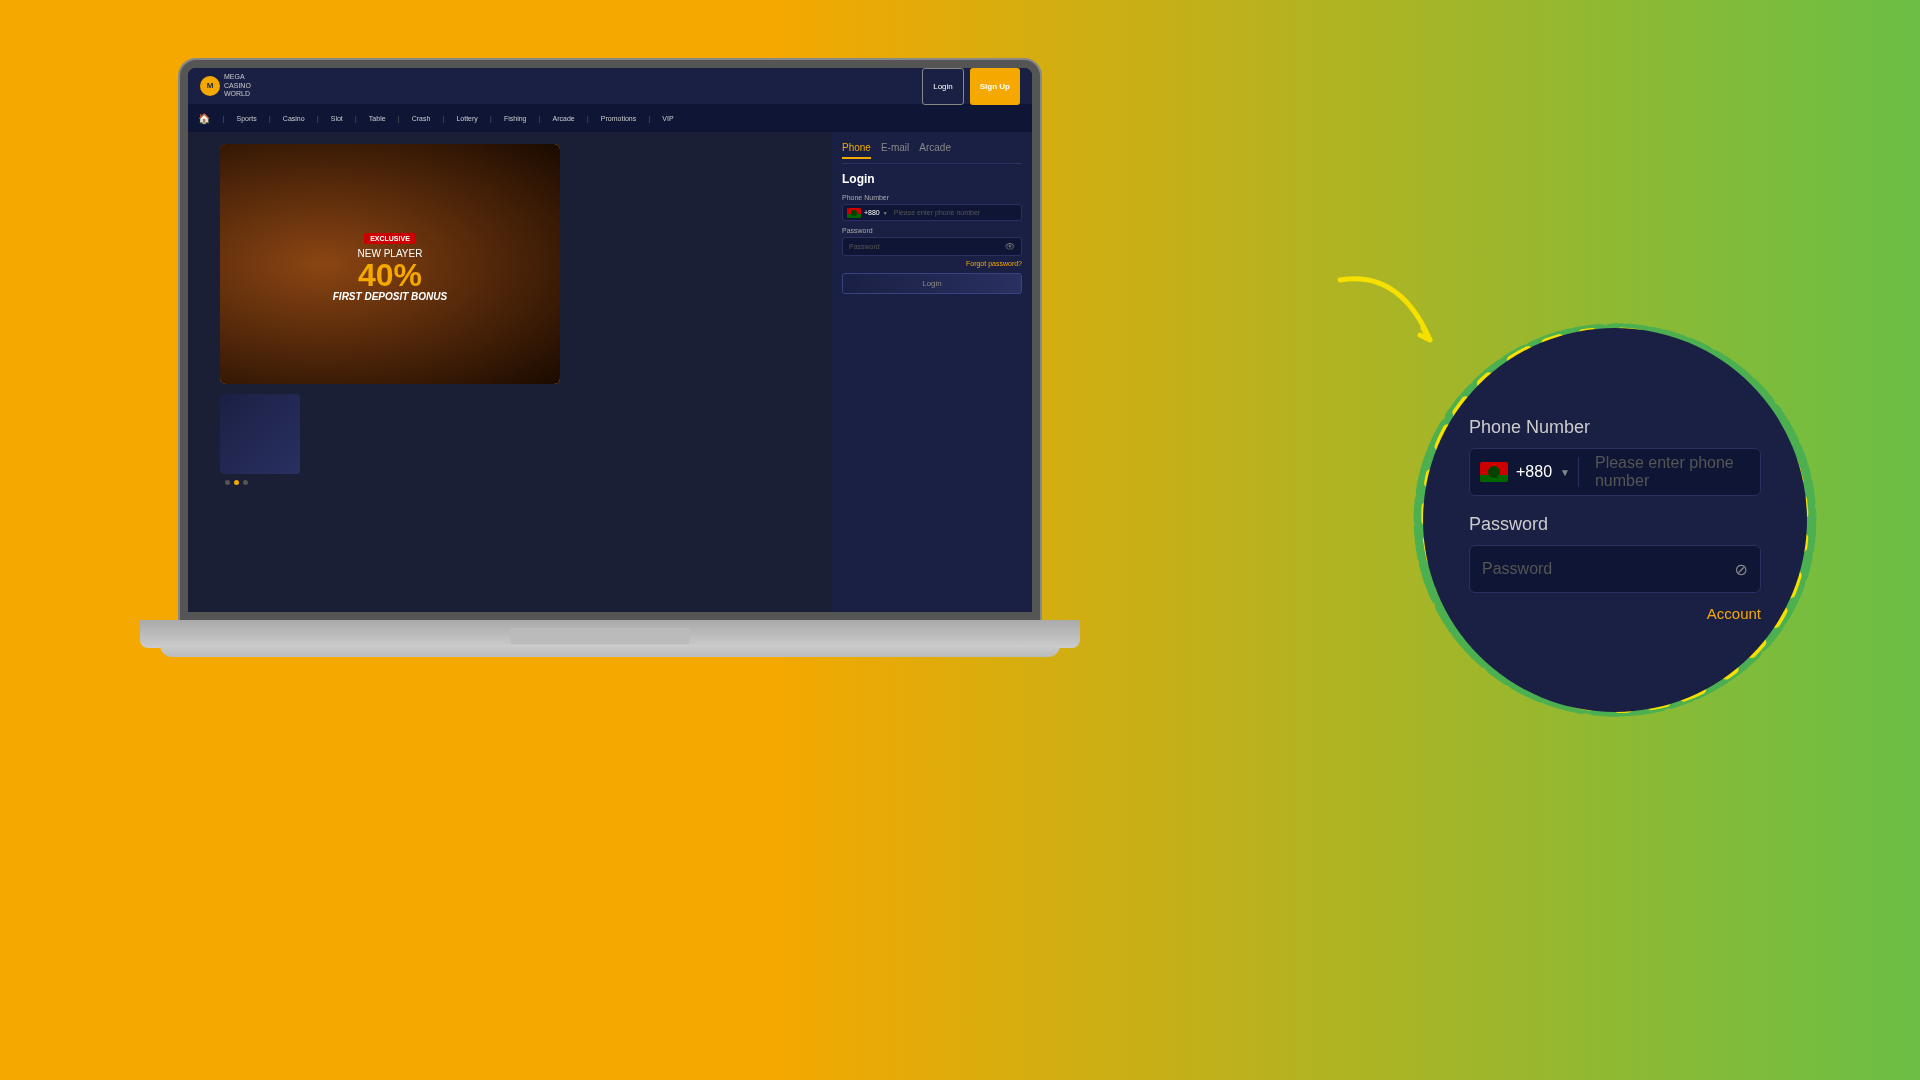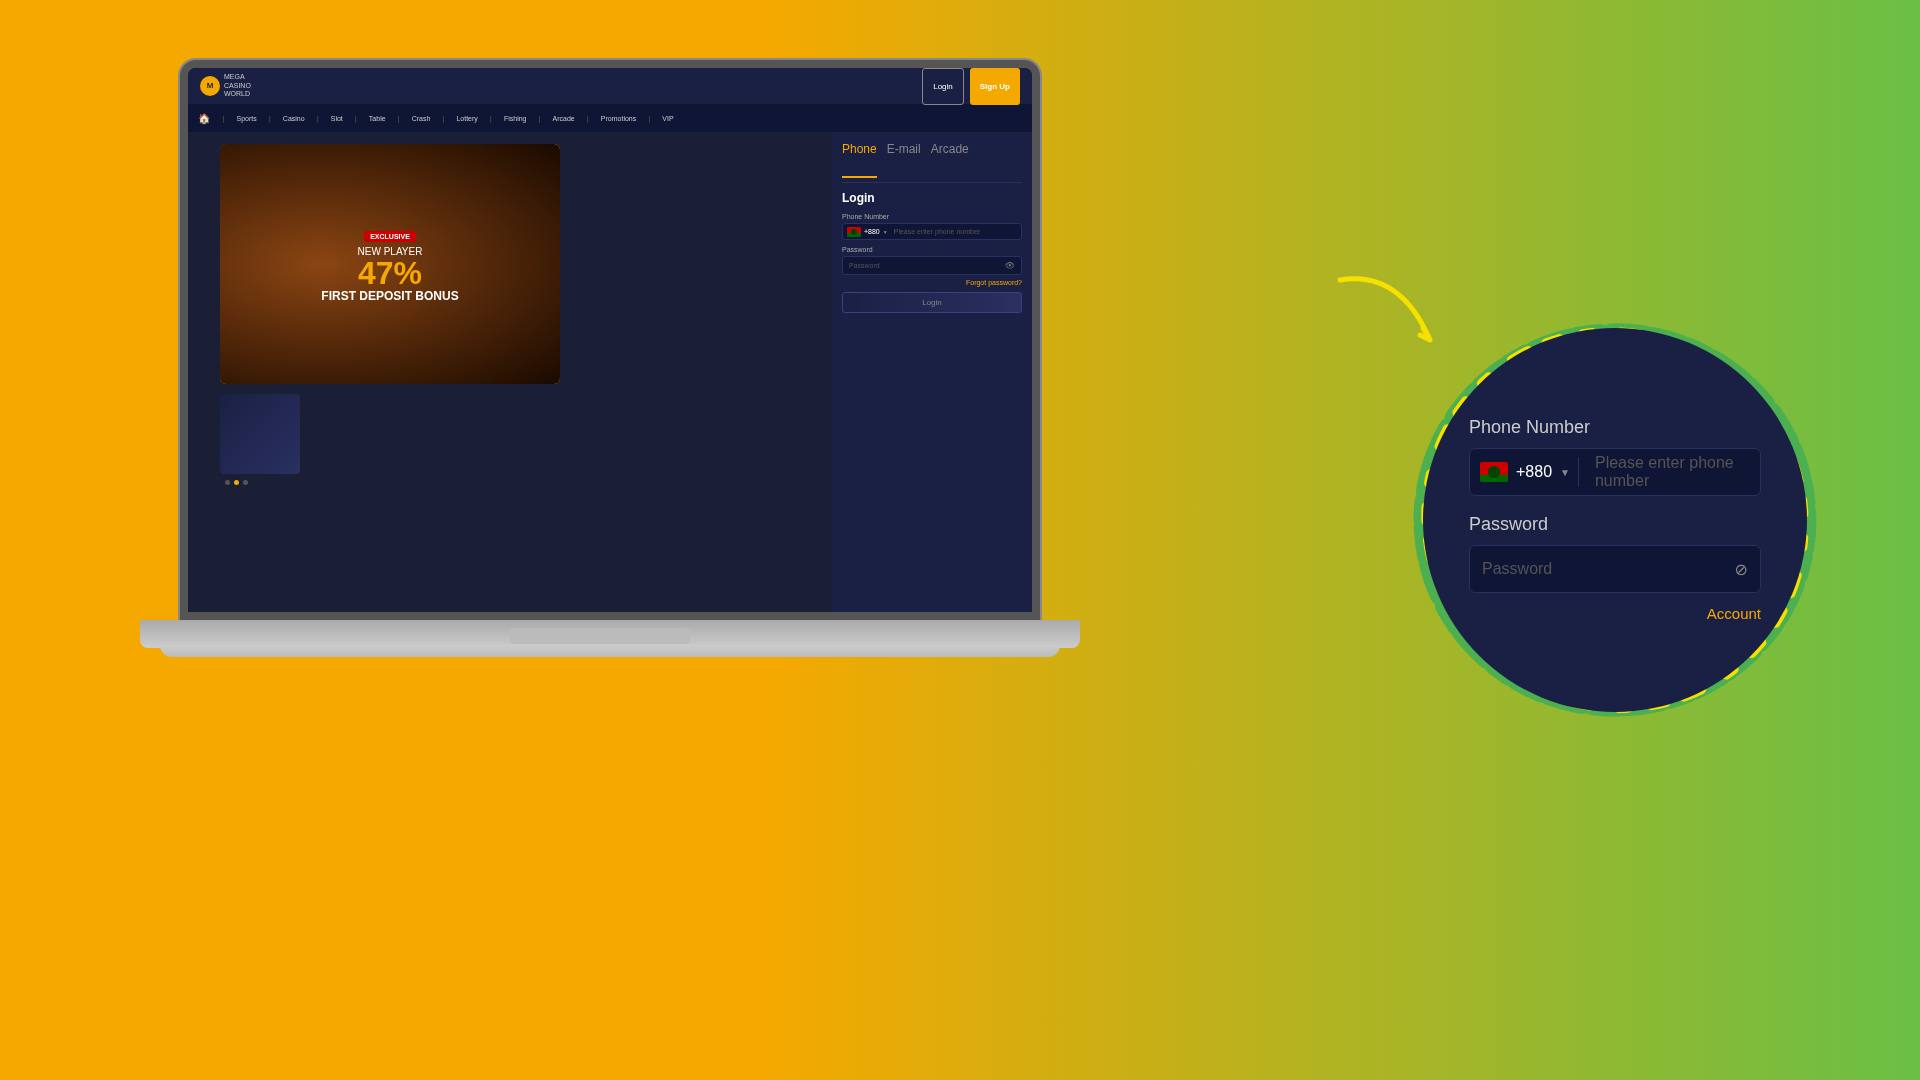--- a/index.html
+++ b/index.html
@@ -235,21 +235,22 @@
 
     .percent-text {
       color: #f5a800;
       font-size: 32px;
       font-weight: 900;
       line-height: 1;
     }
 
     .deposit-text {
       color: #fff;
-      font-size: 12px;
+      font-size: 10px;
+      font-style: italic;
       font-weight: bold;
     }
 
     .small-banner {
       width: 80px;
       height: 80px;
       background: linear-gradient(135deg, #1a2044, #2a3060);
       border-radius: 4px;
       margin-top: 10px;
       margin-left: 20px;
@@ -280,24 +281,24 @@
 
     .login-tabs {
       display: flex;
       gap: 10px;
       margin-bottom: 8px;
       border-bottom: 1px solid #2a3060;
       padding-bottom: 4px;
     }
 
     .login-tab {
-      font-size: 12px;
+      font-size: 10px;
       color: #888;
       cursor: pointer;
-      padding-bottom: 20px;
+      padding-bottom: 4px;
       text-align: center;
     }
 
     .login-tab.active {
       color: #f5a800;
       border-bottom: 2px solid #f5a800;
     }
 
     .login-title {
       font-size: 12px;
@@ -601,21 +602,21 @@
         </div>
 
         <div class="main-content">
 
           <div class="banner-area">
             <div class="banner">
               <div class="banner-bg"></div>
               <div class="banner-text">
                 <div class="exclusive-badge">EXCLUSIVE</div>
                 <div class="new-player-text">NEW PLAYER</div>
-                <div class="percent-text">47%</div>
+                <div class="percent-text">40%</div>
                 <div class="deposit-text">FIRST DEPOSIT BONUS</div>
               </div>
             </div>
             <div class="small-banner"></div>
             <div class="banner-dots">
               <div class="dot"></div>
               <div class="dot active"></div>
               <div class="dot"></div>
             </div>
           </div>

